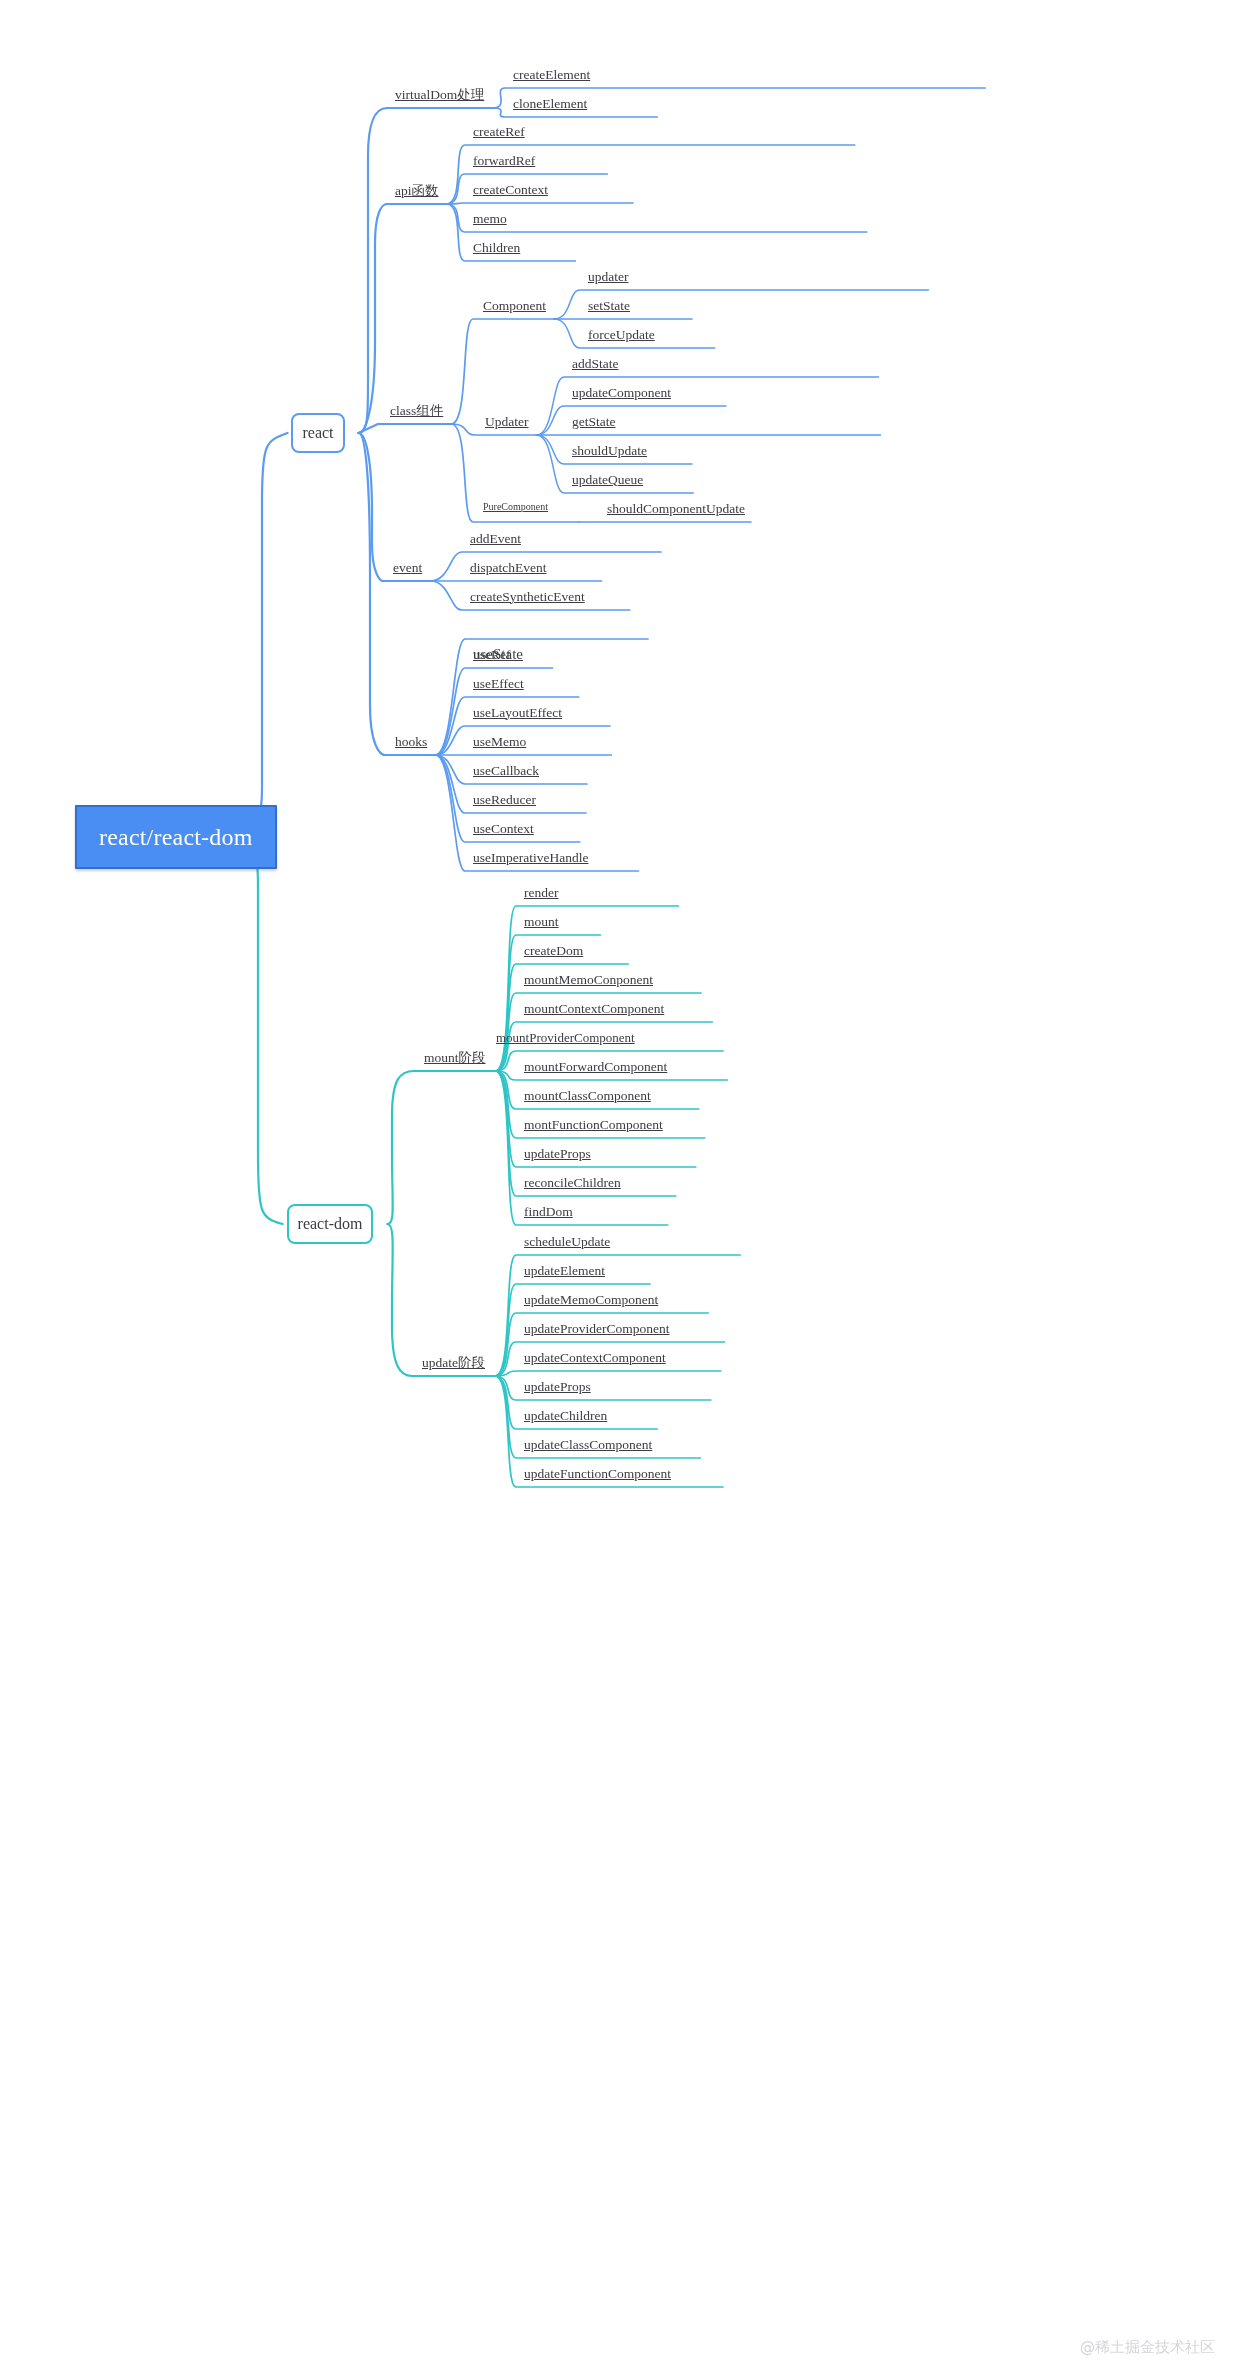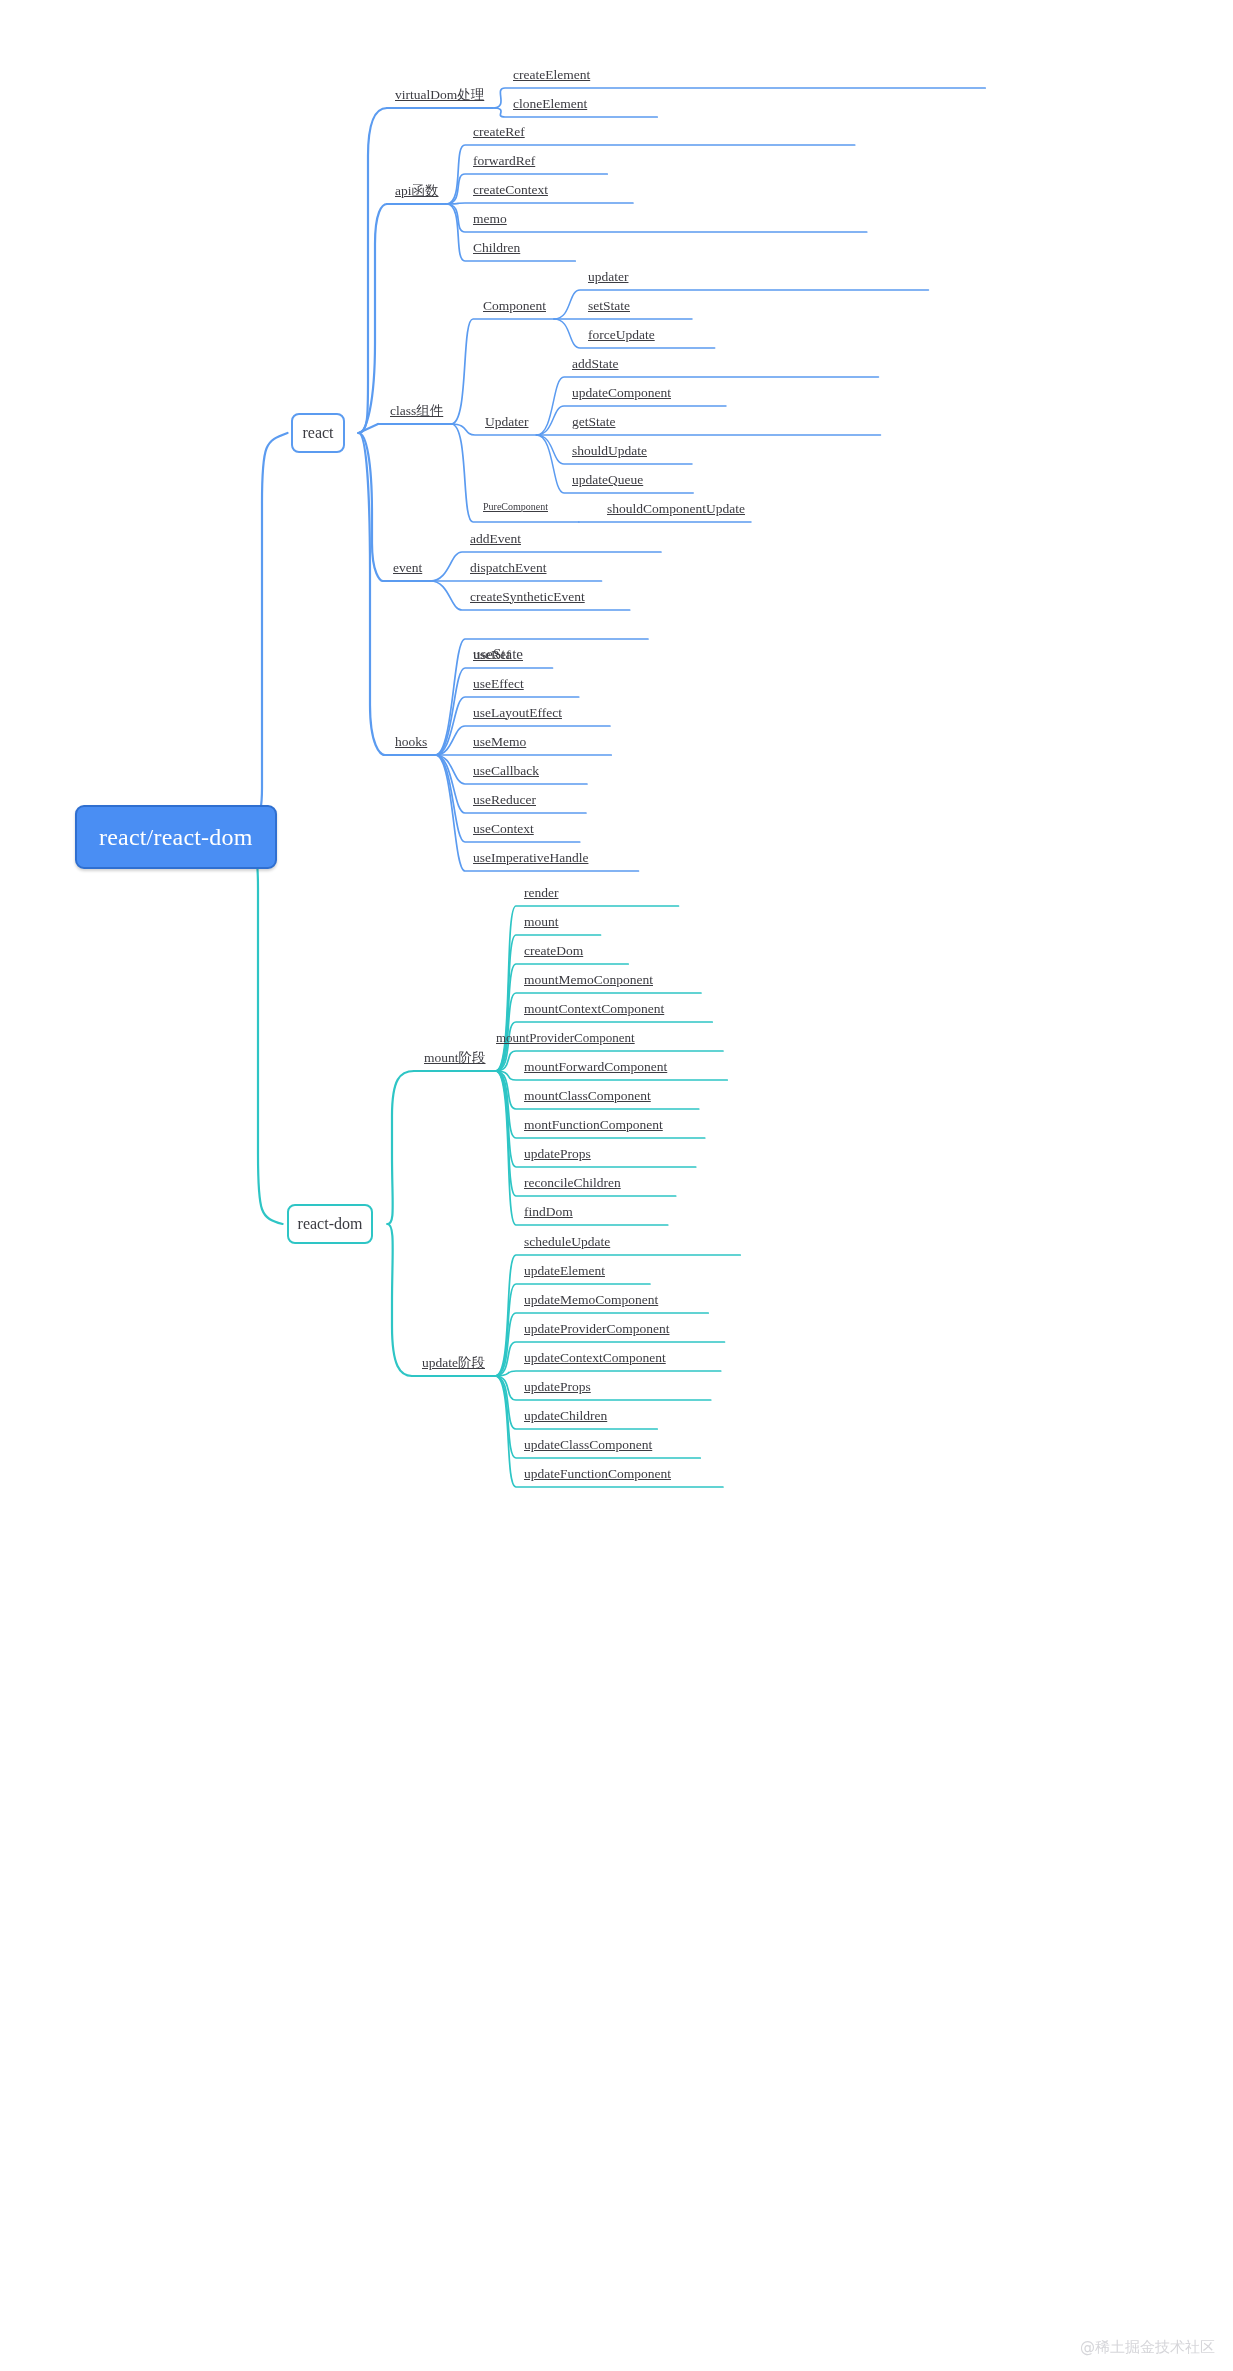--- a/index.html
+++ b/index.html
@@ -28,21 +28,21 @@
   .node {
     position: absolute;
     white-space: nowrap;
     color: #3c3c42;
     line-height: 1;
   }
   
   .node-root {
     background: #4a8ef3;
     border: 2px solid #2f6fd0;
-    border-radius: 9px;
+    border-radius: 1px;
     color: #ffffff;
     font-size: 24px;
     padding: 18px 22px;
     box-shadow: 0 2px 3px rgba(0,0,0,0.18);
     letter-spacing: 0.2px;
   }
   
   .node-branch {
     background: #ffffff;
     border-radius: 8px;

